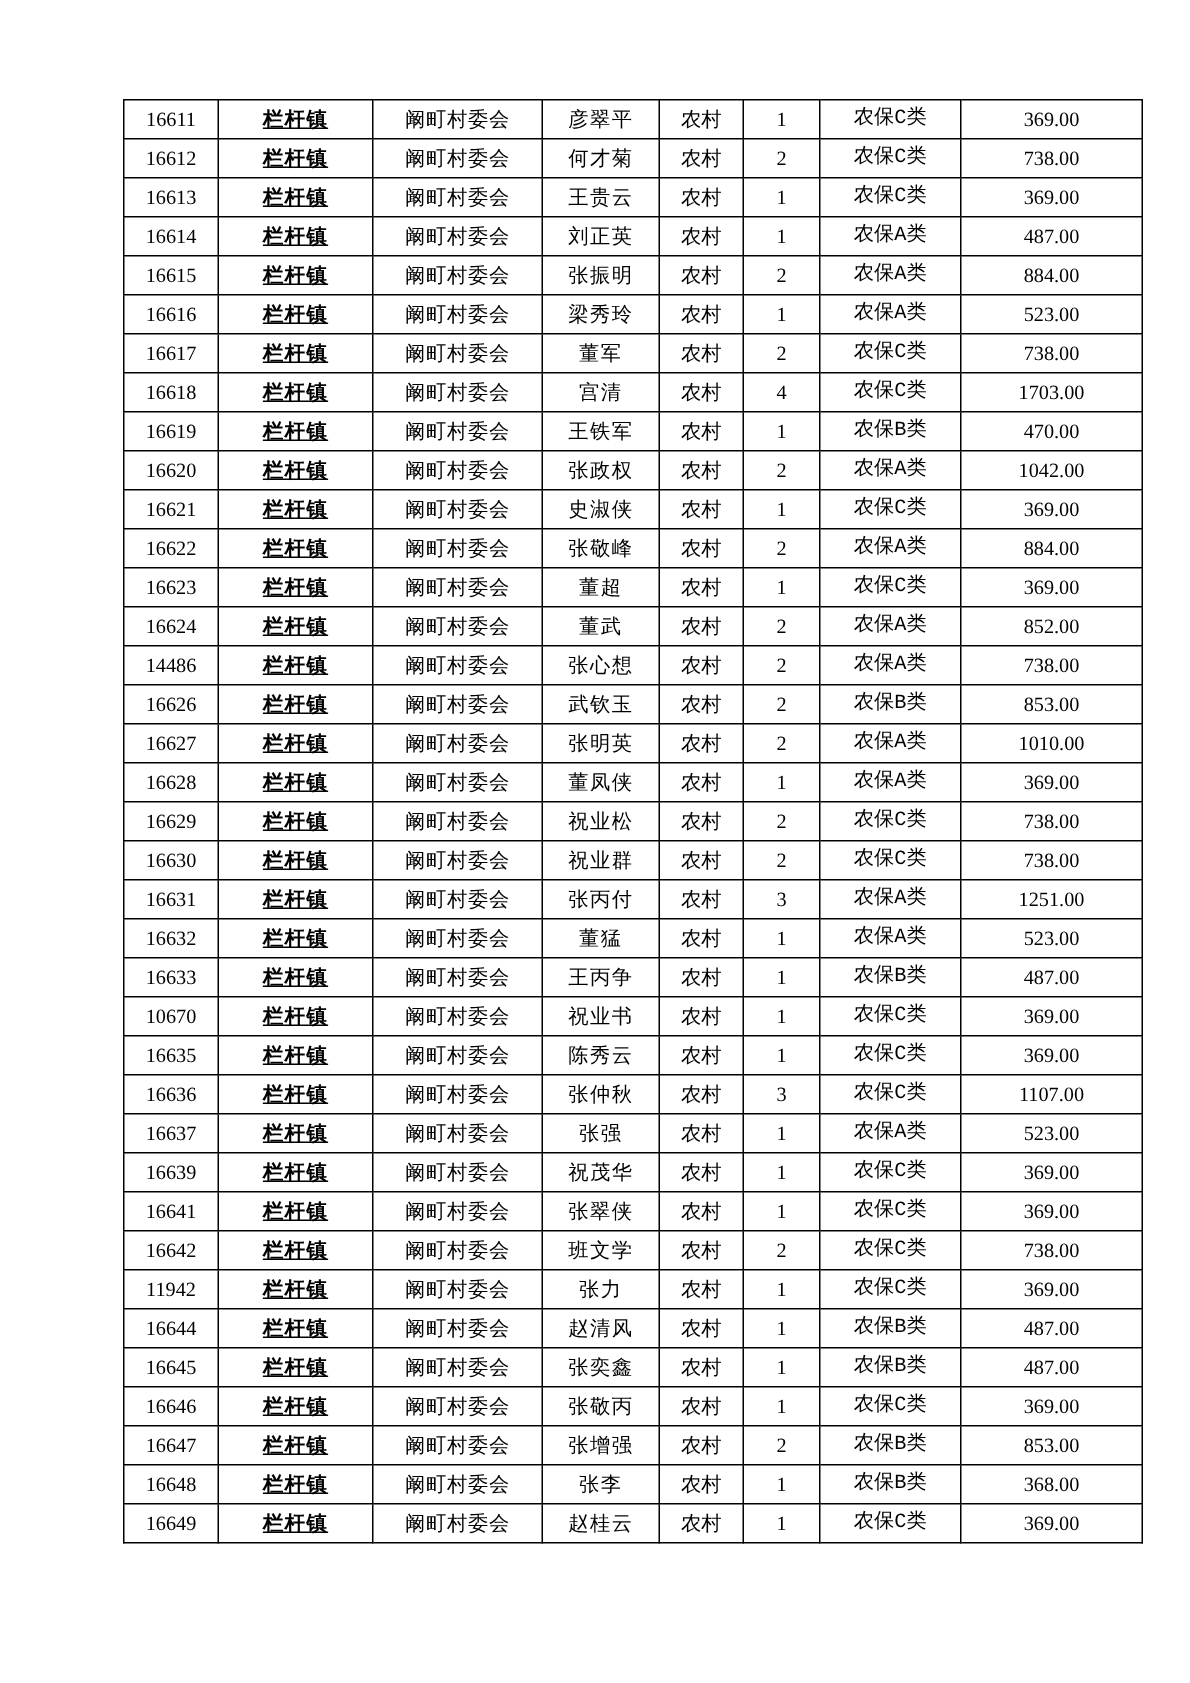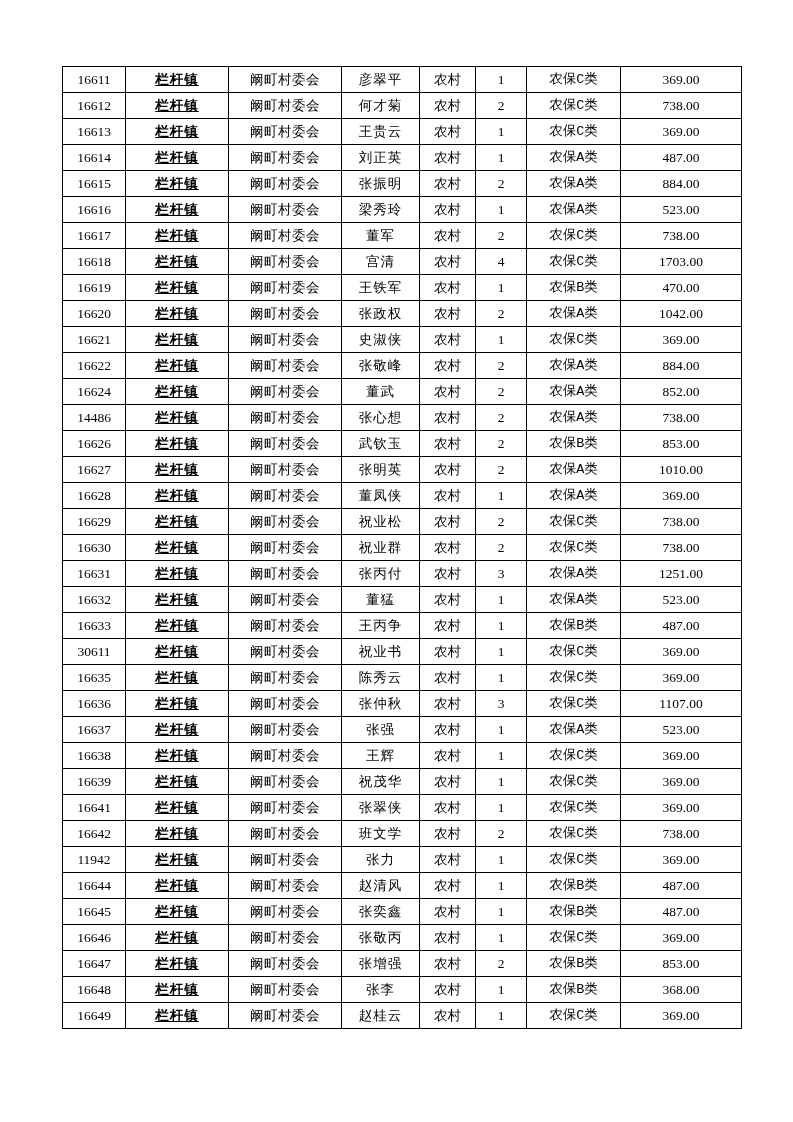--- a/index.html
+++ b/index.html
@@ -12,21 +12,21 @@
     height: 1122px;
     font-family: "Liberation Serif", "DejaVu Serif", serif;
     color: #000000;
     overflow: hidden;
   }
   .page {
     position: relative;
     width: 793px;
     height: 1122px;
     box-sizing: border-box;
-    padding: 66px 60px 0 62px;
+    padding: 66px 60px 0 82px;
   }
   table.data-table {
     width: 671px;
     border-collapse: collapse;
     table-layout: fixed;
   }
   table.data-table td {
     border: 1px solid #000000;
     height: 25px;
     line-height: 25px;
@@ -166,20 +166,30 @@
           <td class="c-id">16622</td>
           <td class="c-town">栏杆镇</td>
           <td class="c-village">阚町村委会</td>
           <td class="c-name">张敬峰</td>
           <td class="c-type">农村</td>
           <td class="c-count">2</td>
           <td class="c-cat">农保A类</td>
           <td class="c-amount">884.00</td>
         </tr>
         <tr>
+          <td class="c-id">16623</td>
+          <td class="c-town">栏杆镇</td>
+          <td class="c-village">阚町村委会</td>
+          <td class="c-name">董超</td>
+          <td class="c-type">农村</td>
+          <td class="c-count">1</td>
+          <td class="c-cat">农保C类</td>
+          <td class="c-amount">369.00</td>
+        </tr>
+        <tr>
           <td class="c-id">16624</td>
           <td class="c-town">栏杆镇</td>
           <td class="c-village">阚町村委会</td>
           <td class="c-name">董武</td>
           <td class="c-type">农村</td>
           <td class="c-count">2</td>
           <td class="c-cat">农保A类</td>
           <td class="c-amount">852.00</td>
         </tr>
         <tr>
@@ -266,21 +276,21 @@
           <td class="c-id">16633</td>
           <td class="c-town">栏杆镇</td>
           <td class="c-village">阚町村委会</td>
           <td class="c-name">王丙争</td>
           <td class="c-type">农村</td>
           <td class="c-count">1</td>
           <td class="c-cat">农保B类</td>
           <td class="c-amount">487.00</td>
         </tr>
         <tr>
-          <td class="c-id">30611</td>
+          <td class="c-id">10670</td>
           <td class="c-town">栏杆镇</td>
           <td class="c-village">阚町村委会</td>
           <td class="c-name">祝业书</td>
           <td class="c-type">农村</td>
           <td class="c-count">1</td>
           <td class="c-cat">农保C类</td>
           <td class="c-amount">369.00</td>
         </tr>
         <tr>
           <td class="c-id">16635</td>
@@ -304,30 +314,20 @@
         </tr>
         <tr>
           <td class="c-id">16637</td>
           <td class="c-town">栏杆镇</td>
           <td class="c-village">阚町村委会</td>
           <td class="c-name">张强</td>
           <td class="c-type">农村</td>
           <td class="c-count">1</td>
           <td class="c-cat">农保A类</td>
           <td class="c-amount">523.00</td>
-        </tr>
-        <tr>
-          <td class="c-id">16638</td>
-          <td class="c-town">栏杆镇</td>
-          <td class="c-village">阚町村委会</td>
-          <td class="c-name">王辉</td>
-          <td class="c-type">农村</td>
-          <td class="c-count">1</td>
-          <td class="c-cat">农保C类</td>
-          <td class="c-amount">369.00</td>
         </tr>
         <tr>
           <td class="c-id">16639</td>
           <td class="c-town">栏杆镇</td>
           <td class="c-village">阚町村委会</td>
           <td class="c-name">祝茂华</td>
           <td class="c-type">农村</td>
           <td class="c-count">1</td>
           <td class="c-cat">农保C类</td>
           <td class="c-amount">369.00</td>

